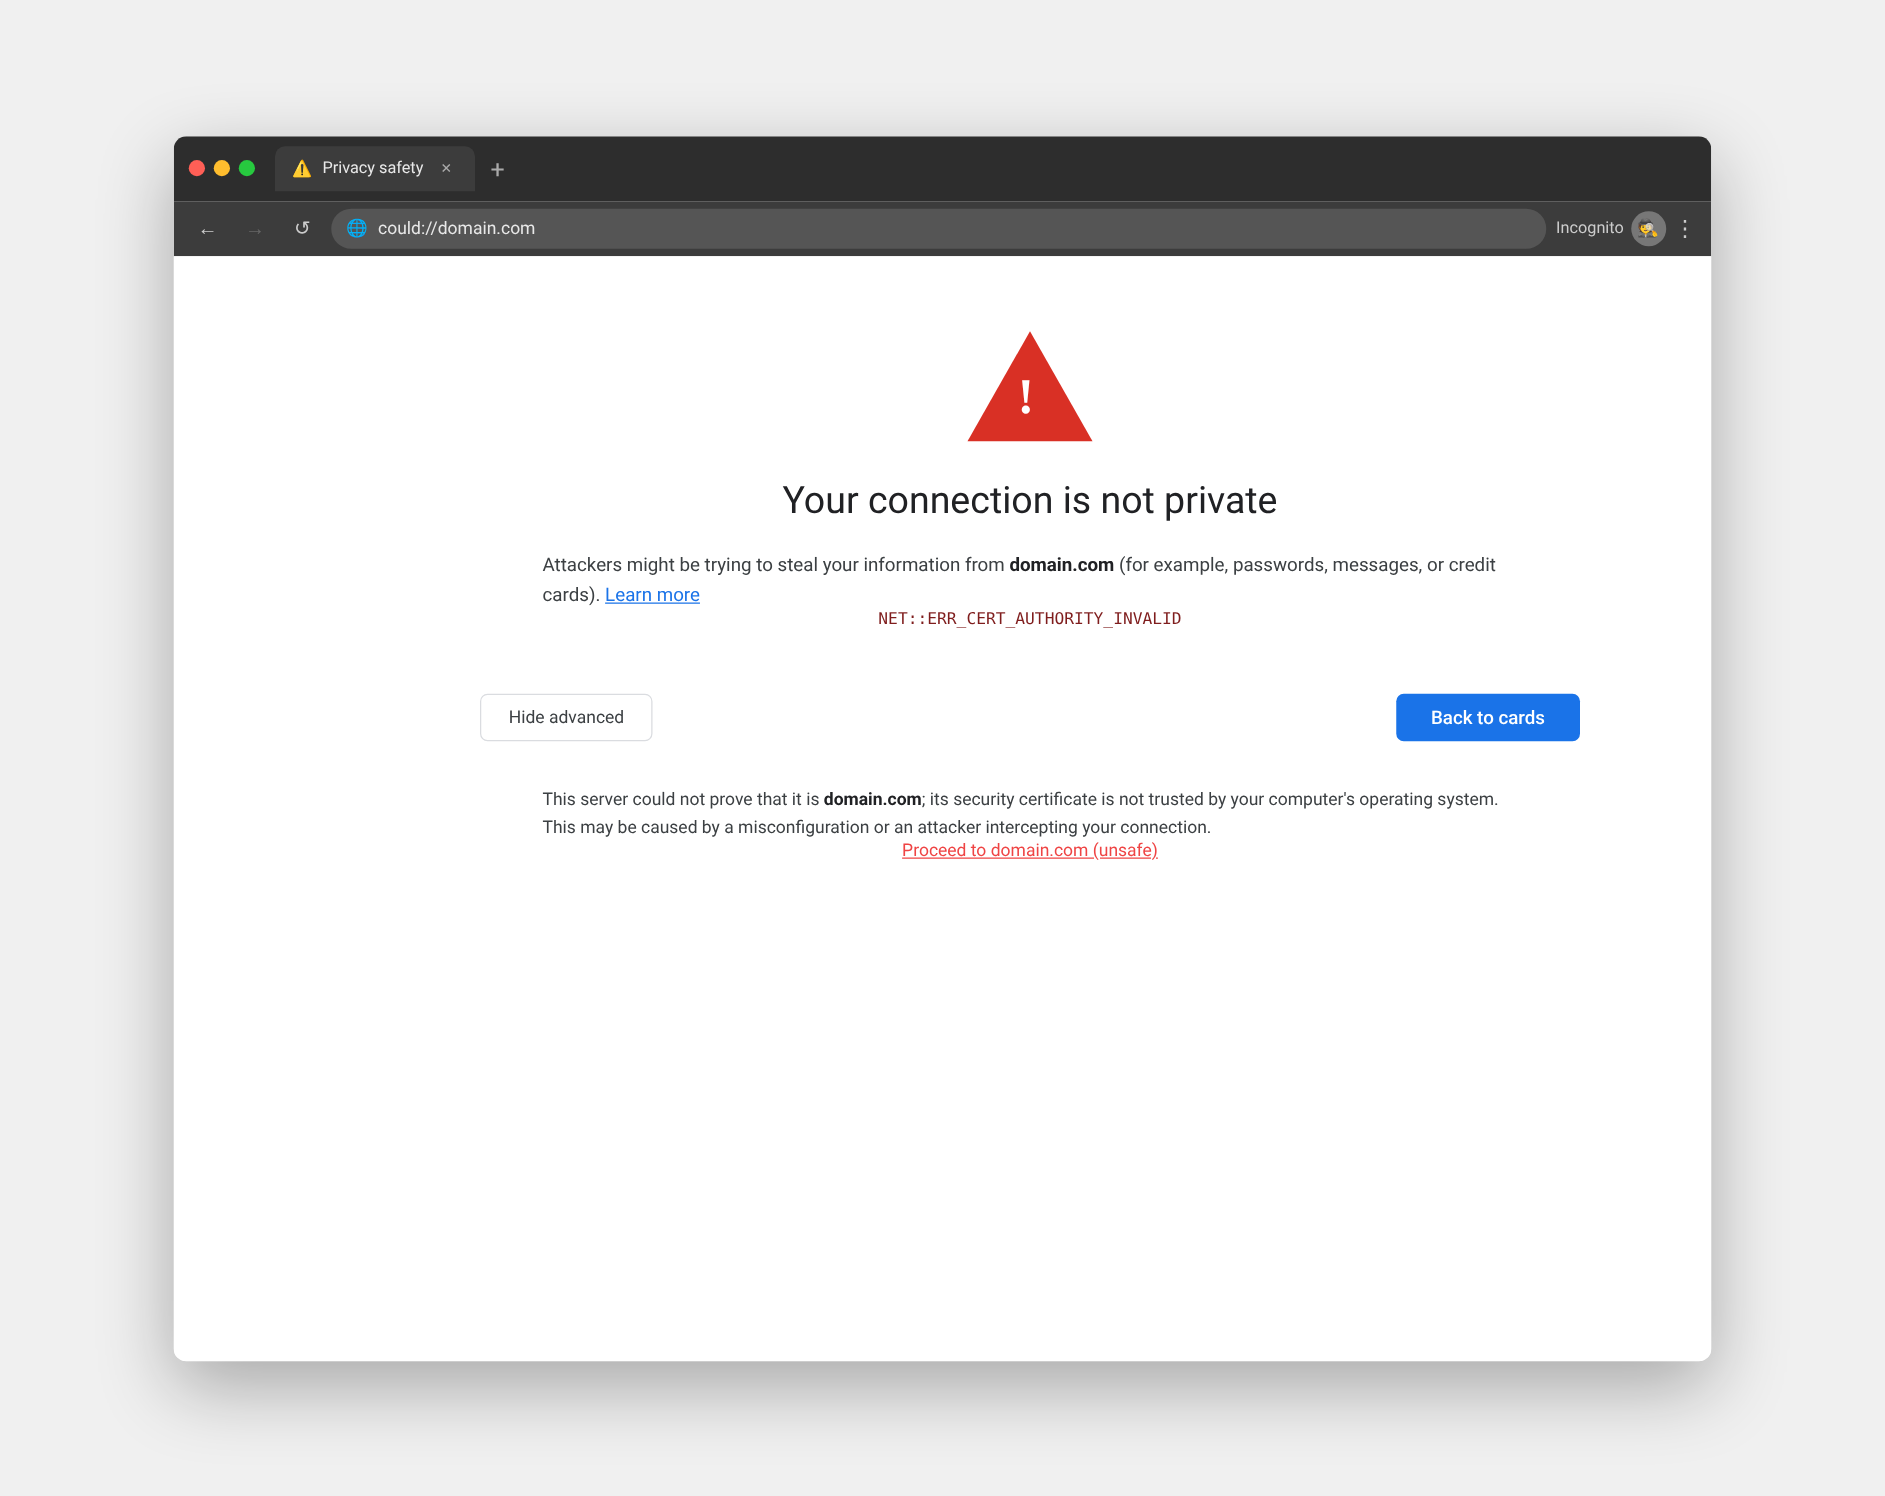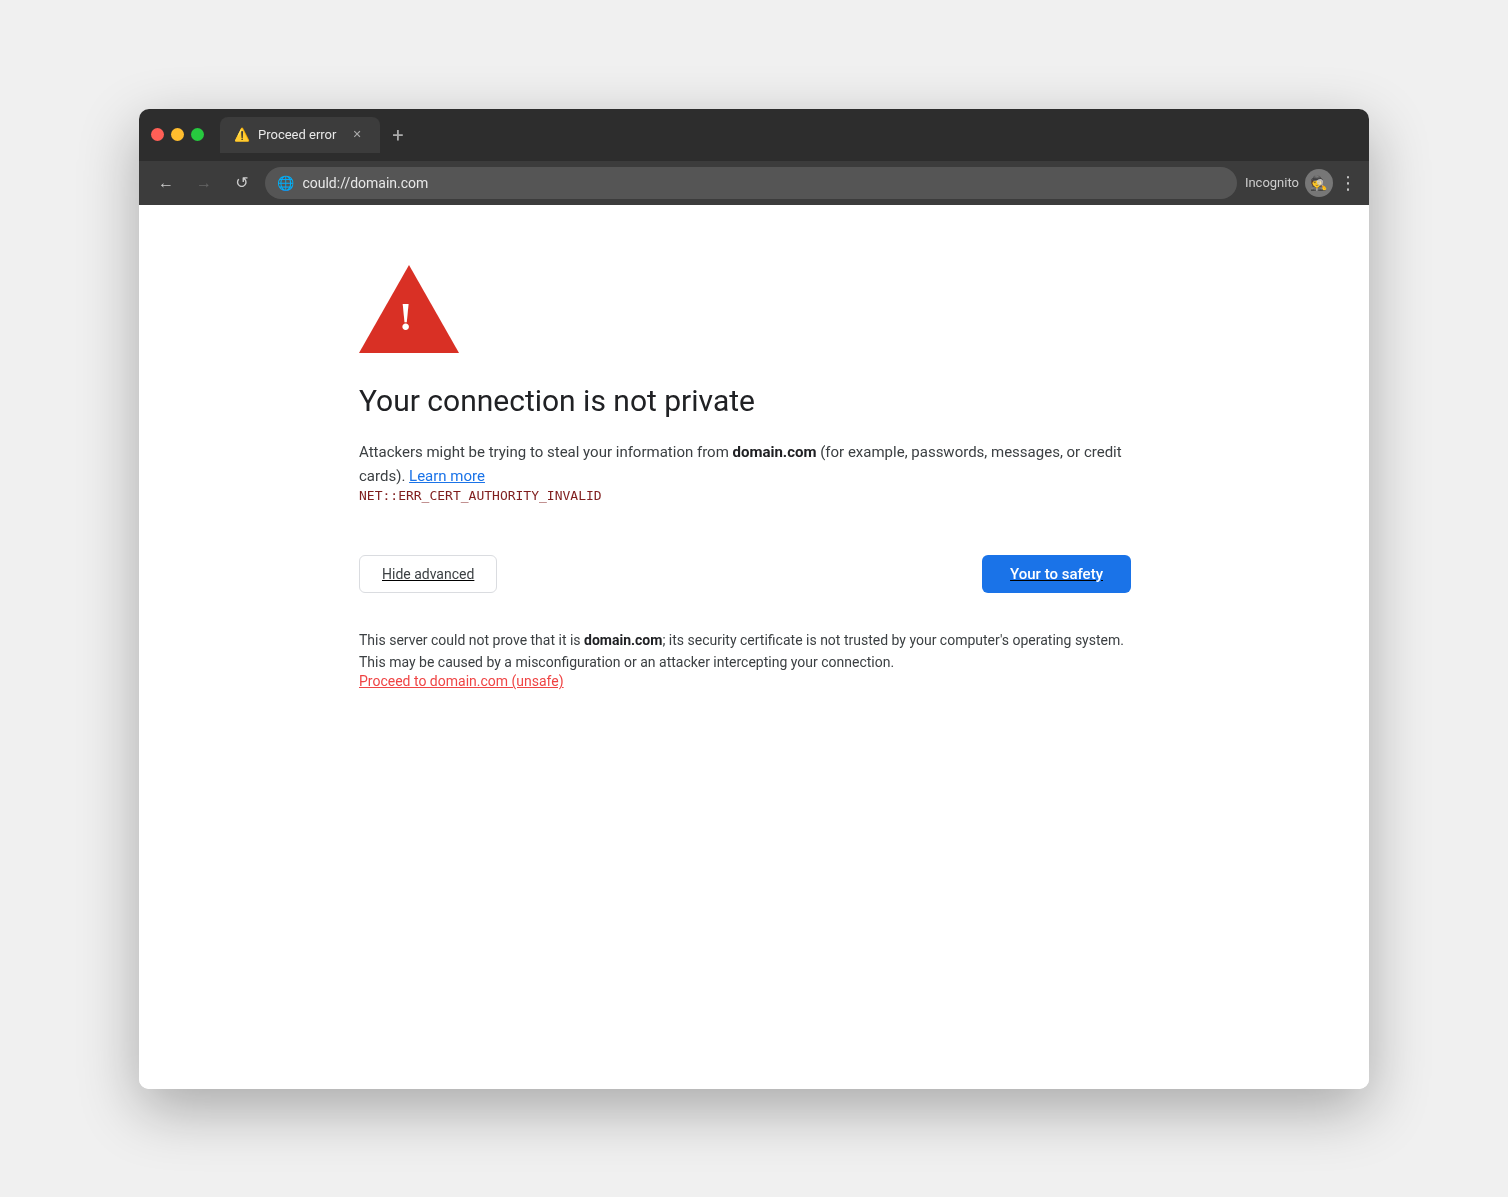--- a/index.html
+++ b/index.html
@@ -193,21 +193,21 @@
       cursor: pointer;
     }
 
     
     .page-content {
       flex: 1;
       background: #ffffff;
       padding: 60px 80px 92px 220px;
       display: flex;
       flex-direction: column;
-      align-items: flex-start;
+      align-items: center;
     }
 
     .warning-icon {
       margin-bottom: 24px;
     }
 
     .warning-triangle {
       width: 0;
       height: 0;
       border-left: 50px solid transparent;
@@ -258,23 +258,22 @@
       font-size: 13px;
       color: #7f1d1d;
       margin-bottom: 52px;
       font-family: monospace;
     }
 
     .button-row {
       display: flex;
       align-items: center;
       justify-content: space-between;
-      width: 772px;
+      width: 880px;
       margin-bottom: 36px;
-      text-decoration: underline;
     }
 
     .btn-hide-advanced {
       padding: 10px 22px;
       border: 1.5px solid #dadce0;
       background: #fff;
       border-radius: 6px;
       font-size: 14px;
       color: #3c4043;
       cursor: pointer;
@@ -320,21 +319,21 @@
 
   <div class="title-bar">
     <div class="traffic-lights">
       <div class="traffic-light tl-close"></div>
       <div class="traffic-light tl-minimize"></div>
       <div class="traffic-light tl-maximize"></div>
     </div>
     <div class="tab-bar">
       <div class="tab">
         <span class="tab-favicon">⚠️</span>
-        <span class="tab-title">Proceed error</span>
+        <span class="tab-title">Privacy safety</span>
         <span class="tab-close">✕</span>
       </div>
       <div class="tab-add">+</div>
     </div>
   </div>
 
   <div class="nav-bar">
     <div class="nav-btn">←</div>
     <div class="nav-btn disabled">→</div>
     <div class="nav-btn">↺</div>
@@ -363,21 +362,21 @@
 
     <p class="description">
       <span>Attackers might be trying to steal your information from </span><strong>domain.com</strong><span> (for example, passwords, messages, or credit cards).</span>
       <span> </span><a class="learn-more">Learn more</a>
     </p>
 
     <p class="error-code">NET::ERR_CERT_AUTHORITY_INVALID</p>
 
     <div class="button-row">
       <button class="btn-hide-advanced">Hide advanced</button>
-      <button class="btn-back-to-safety">Your to safety</button>
+      <button class="btn-back-to-safety">Back to cards</button>
     </div>
 
     <p class="advanced-text">
       <span>This server could not prove that it is </span><strong>domain.com</strong><span>; its security certificate is not trusted by your computer's operating system. This may be caused by a misconfiguration or an attacker intercepting your connection.</span>
     </p>
 
     <a class="proceed-link">Proceed to domain.com (unsafe)</a>
 
   </div>
 </div>

